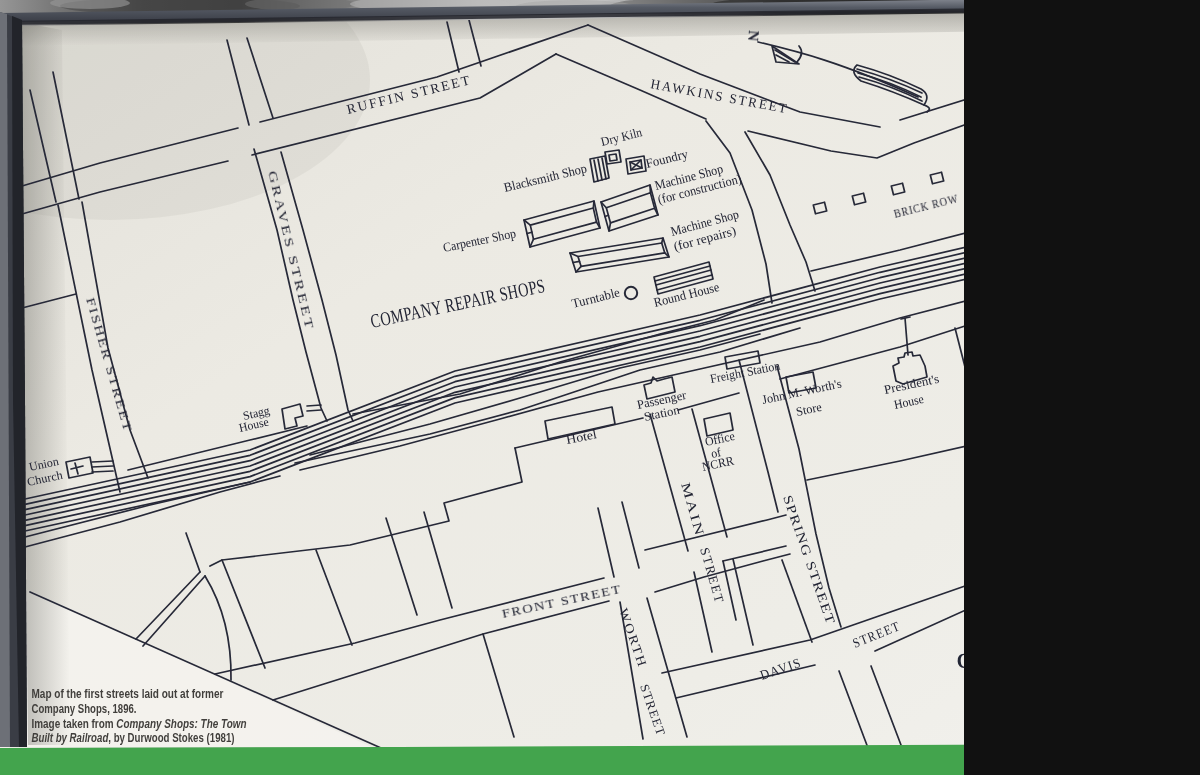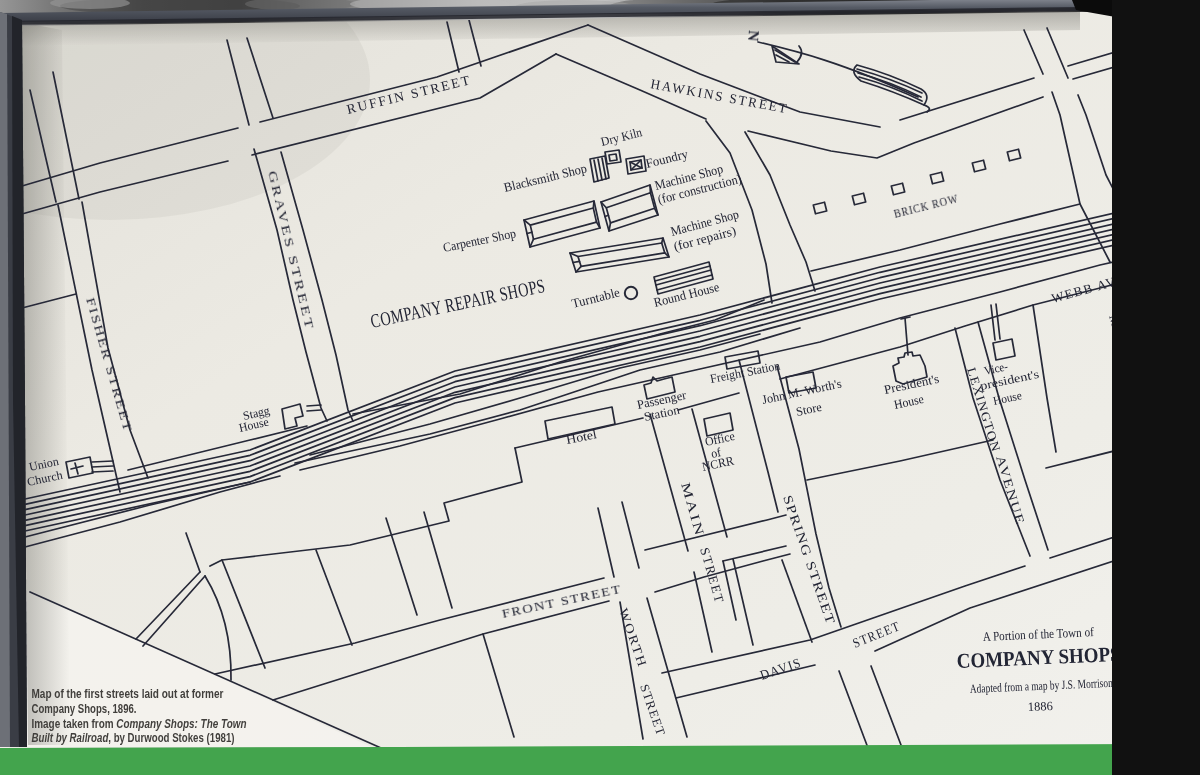--- a/index.html
+++ b/index.html
@@ -1,12 +1,12 @@
 <!DOCTYPE html>
-<html><head><meta charset="utf-8"><style>html,body{margin:0;padding:0;background:#111}#c{position:relative;width:1112px;height:775px;overflow:hidden}</style></head><body>
+<html><head><meta charset="utf-8"><style>html,body{margin:0;padding:0;background:#111}#c{position:relative;width:964px;height:775px;overflow:hidden}</style></head><body>
 <div id="c">
 <svg width="1200" height="775" viewBox="0 0 1200 775">
 <defs>
  <linearGradient id="paperg" x1="0" y1="0" x2="1" y2="1">
    <stop offset="0" stop-color="#e2e0d9"></stop>
    <stop offset="0.35" stop-color="#eceae3"></stop>
    <stop offset="0.75" stop-color="#eeede7"></stop>
    <stop offset="1" stop-color="#f2f1ed"></stop>
  </linearGradient>
  <linearGradient id="topshad" x1="0" y1="0" x2="0" y2="1">

